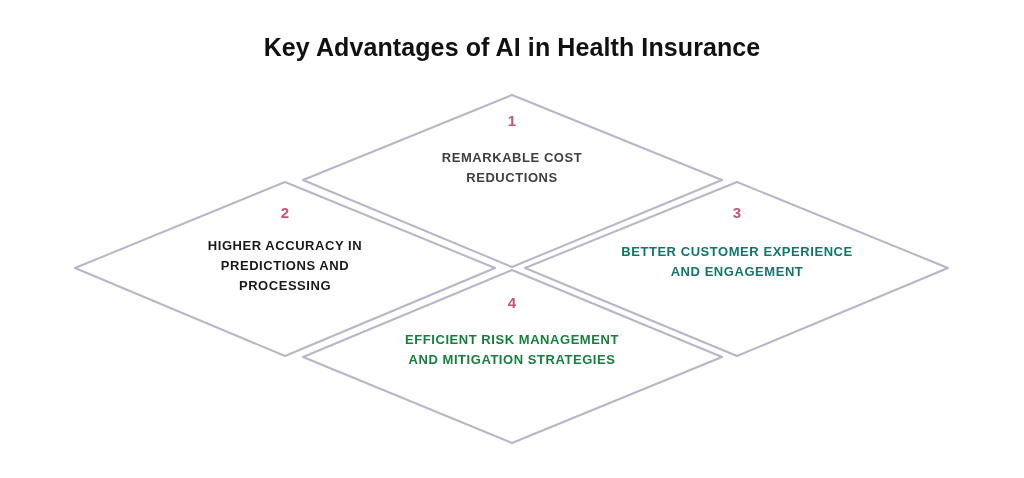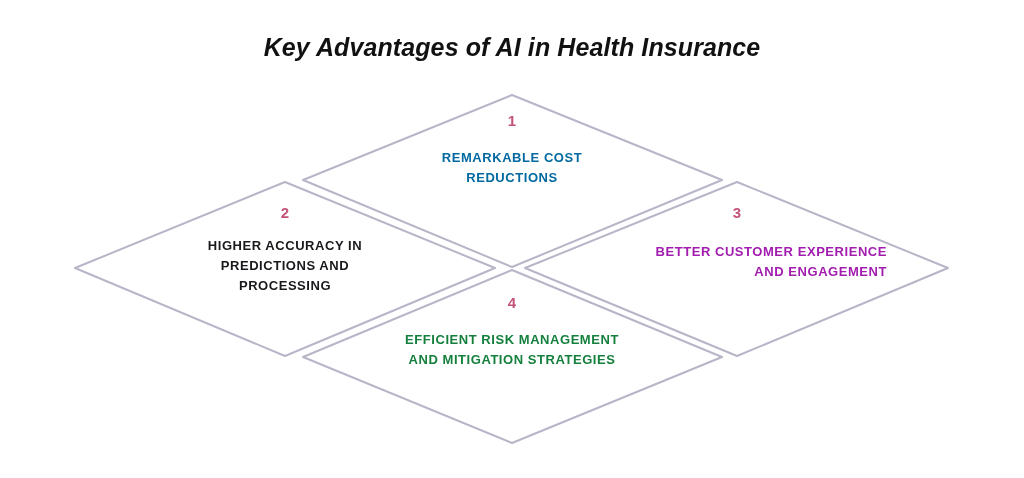--- a/index.html
+++ b/index.html
@@ -26,21 +26,20 @@
     position: absolute;
     left: 0;
     top: 31px;
     width: 1024px;
     text-align: center;
     font-size: 25px;
     font-weight: bold;
     color: #111111;
     letter-spacing: 0.1px;
     line-height: 32px;
-    font-style: italic;
   }
 
   #diagram {
     position: absolute;
     left: 0;
     top: 0;
     width: 1024px;
     height: 478px;
   }
 
@@ -104,38 +103,38 @@
     <path d="M 737 182 L 948 268 L 737 356 L 525 268 Z" fill="#ffffff" stroke="#b8b5c8" stroke-width="2" stroke-linejoin="round" stroke-linecap="round"></path>
 
     <path d="M 512 95 L 722 180 L 512 267 L 303 180 Z" fill="#ffffff" stroke="#b8b5c8" stroke-width="2" stroke-linejoin="round" stroke-linecap="round"></path>
 
     <path d="M 512 270 L 722 357 L 512 443 L 303 357 Z" fill="#ffffff" stroke="#b8b5c8" stroke-width="2" stroke-linejoin="round" stroke-linecap="round"></path>
   </svg>
 
   <div class="diamond-node">
     <div class="node-content content-1">
       <div class="node-number" style="color: rgb(196, 83, 122);">1</div>
-      <div class="node-label" style="color: #0369a1;">Remarkable cost
+      <div class="node-label" style="color: #404040;">Remarkable cost
 reductions</div>
     </div>
   </div>
 
   <div class="diamond-node">
     <div class="node-content content-2">
       <div class="node-number" style="color: rgb(196, 83, 122);">2</div>
       <div class="node-label" style="color: rgb(25, 25, 29);">Higher accuracy in
 predictions and
 processing</div>
     </div>
   </div>
 
   <div class="diamond-node">
     <div class="node-content content-3">
       <div class="node-number" style="color: rgb(196, 83, 122);">3</div>
-      <div class="node-label" style="color: #a21caf; text-align: right;">Better customer experience
+      <div class="node-label" style="color: #0f766e;">Better customer experience
 and engagement</div>
     </div>
   </div>
 
   <div class="diamond-node">
     <div class="node-content content-4">
       <div class="node-number" style="color: rgb(196, 83, 122);">4</div>
       <div class="node-label" style="color: #15803d;">Efficient risk management
 and mitigation strategies</div>
     </div>

